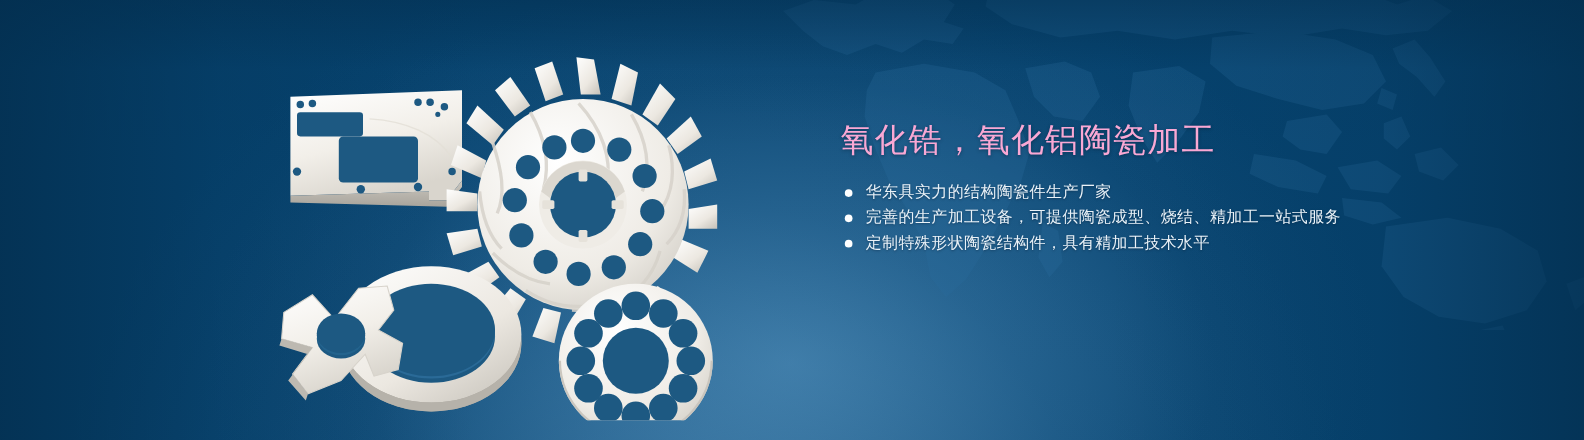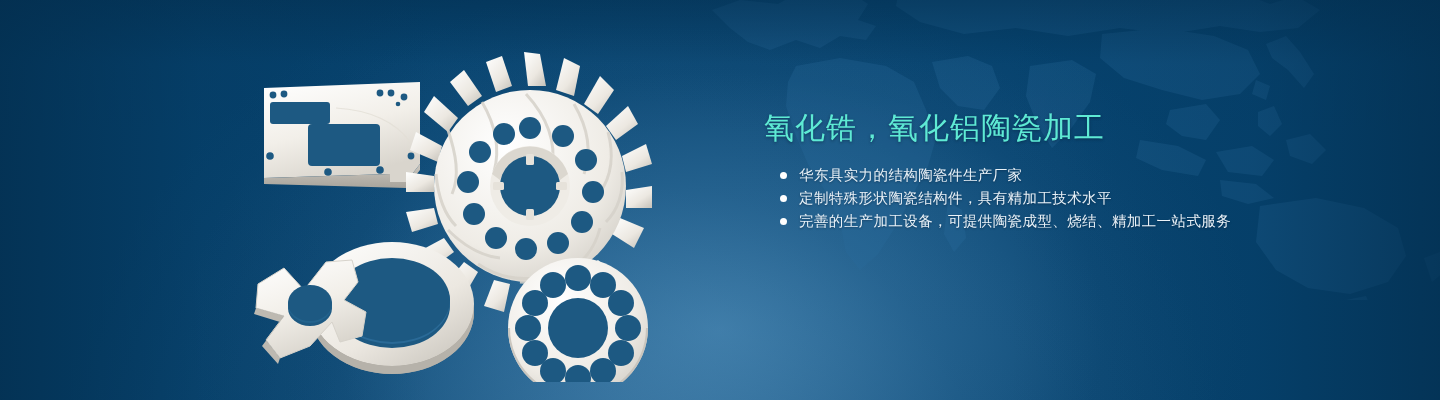--- a/index.html
+++ b/index.html
@@ -74,32 +74,32 @@
   .products svg { display: block; width: 100%; height: 100%; }
 
   
   .textblock {
     position: absolute;
     left: 764px;
     top: 108px;
     width: 620px;
   }
   .headline {
-    color: #5eead4;
+    color: #f9a8d4;
     font-size: 30px;
     line-height: 40px;
     letter-spacing: 1px;
     font-weight: 400;
     margin: 0 0 16px 0;
     white-space: nowrap;
     text-shadow: 0 1px 3px rgba(0,20,40,0.45);
   }
   ul.features {
     list-style: none;
-    margin: 12px;
+    margin: 0;
     padding: 0;
     font-family: Liberation Serif, serif;
   }
   ul.features li {
     position: relative;
     padding-left: 23px;
     color: #eaf2f8;
     font-size: 14.5px;
     line-height: 23px;
     letter-spacing: 0.4px;
@@ -322,22 +322,22 @@
 
   <div class="textblock">
     <h1 class="headline">氧化锆，氧化铝陶瓷加工</h1>
     <ul class="features">
       <li>
         <span class="dot"></span>
         <span>华东具实力的结构陶瓷件生产厂家</span>
       </li>
       <li>
         <span class="dot"></span>
-        <span>定制特殊形状陶瓷结构件，具有精加工技术水平</span>
+        <span>完善的生产加工设备，可提供陶瓷成型、烧结、精加工一站式服务</span>
       </li>
       <li>
         <span class="dot"></span>
-        <span>完善的生产加工设备，可提供陶瓷成型、烧结、精加工一站式服务</span>
+        <span>定制特殊形状陶瓷结构件，具有精加工技术水平</span>
       </li>
     </ul>
   </div>
 
 </div>
 
 </body></html>

